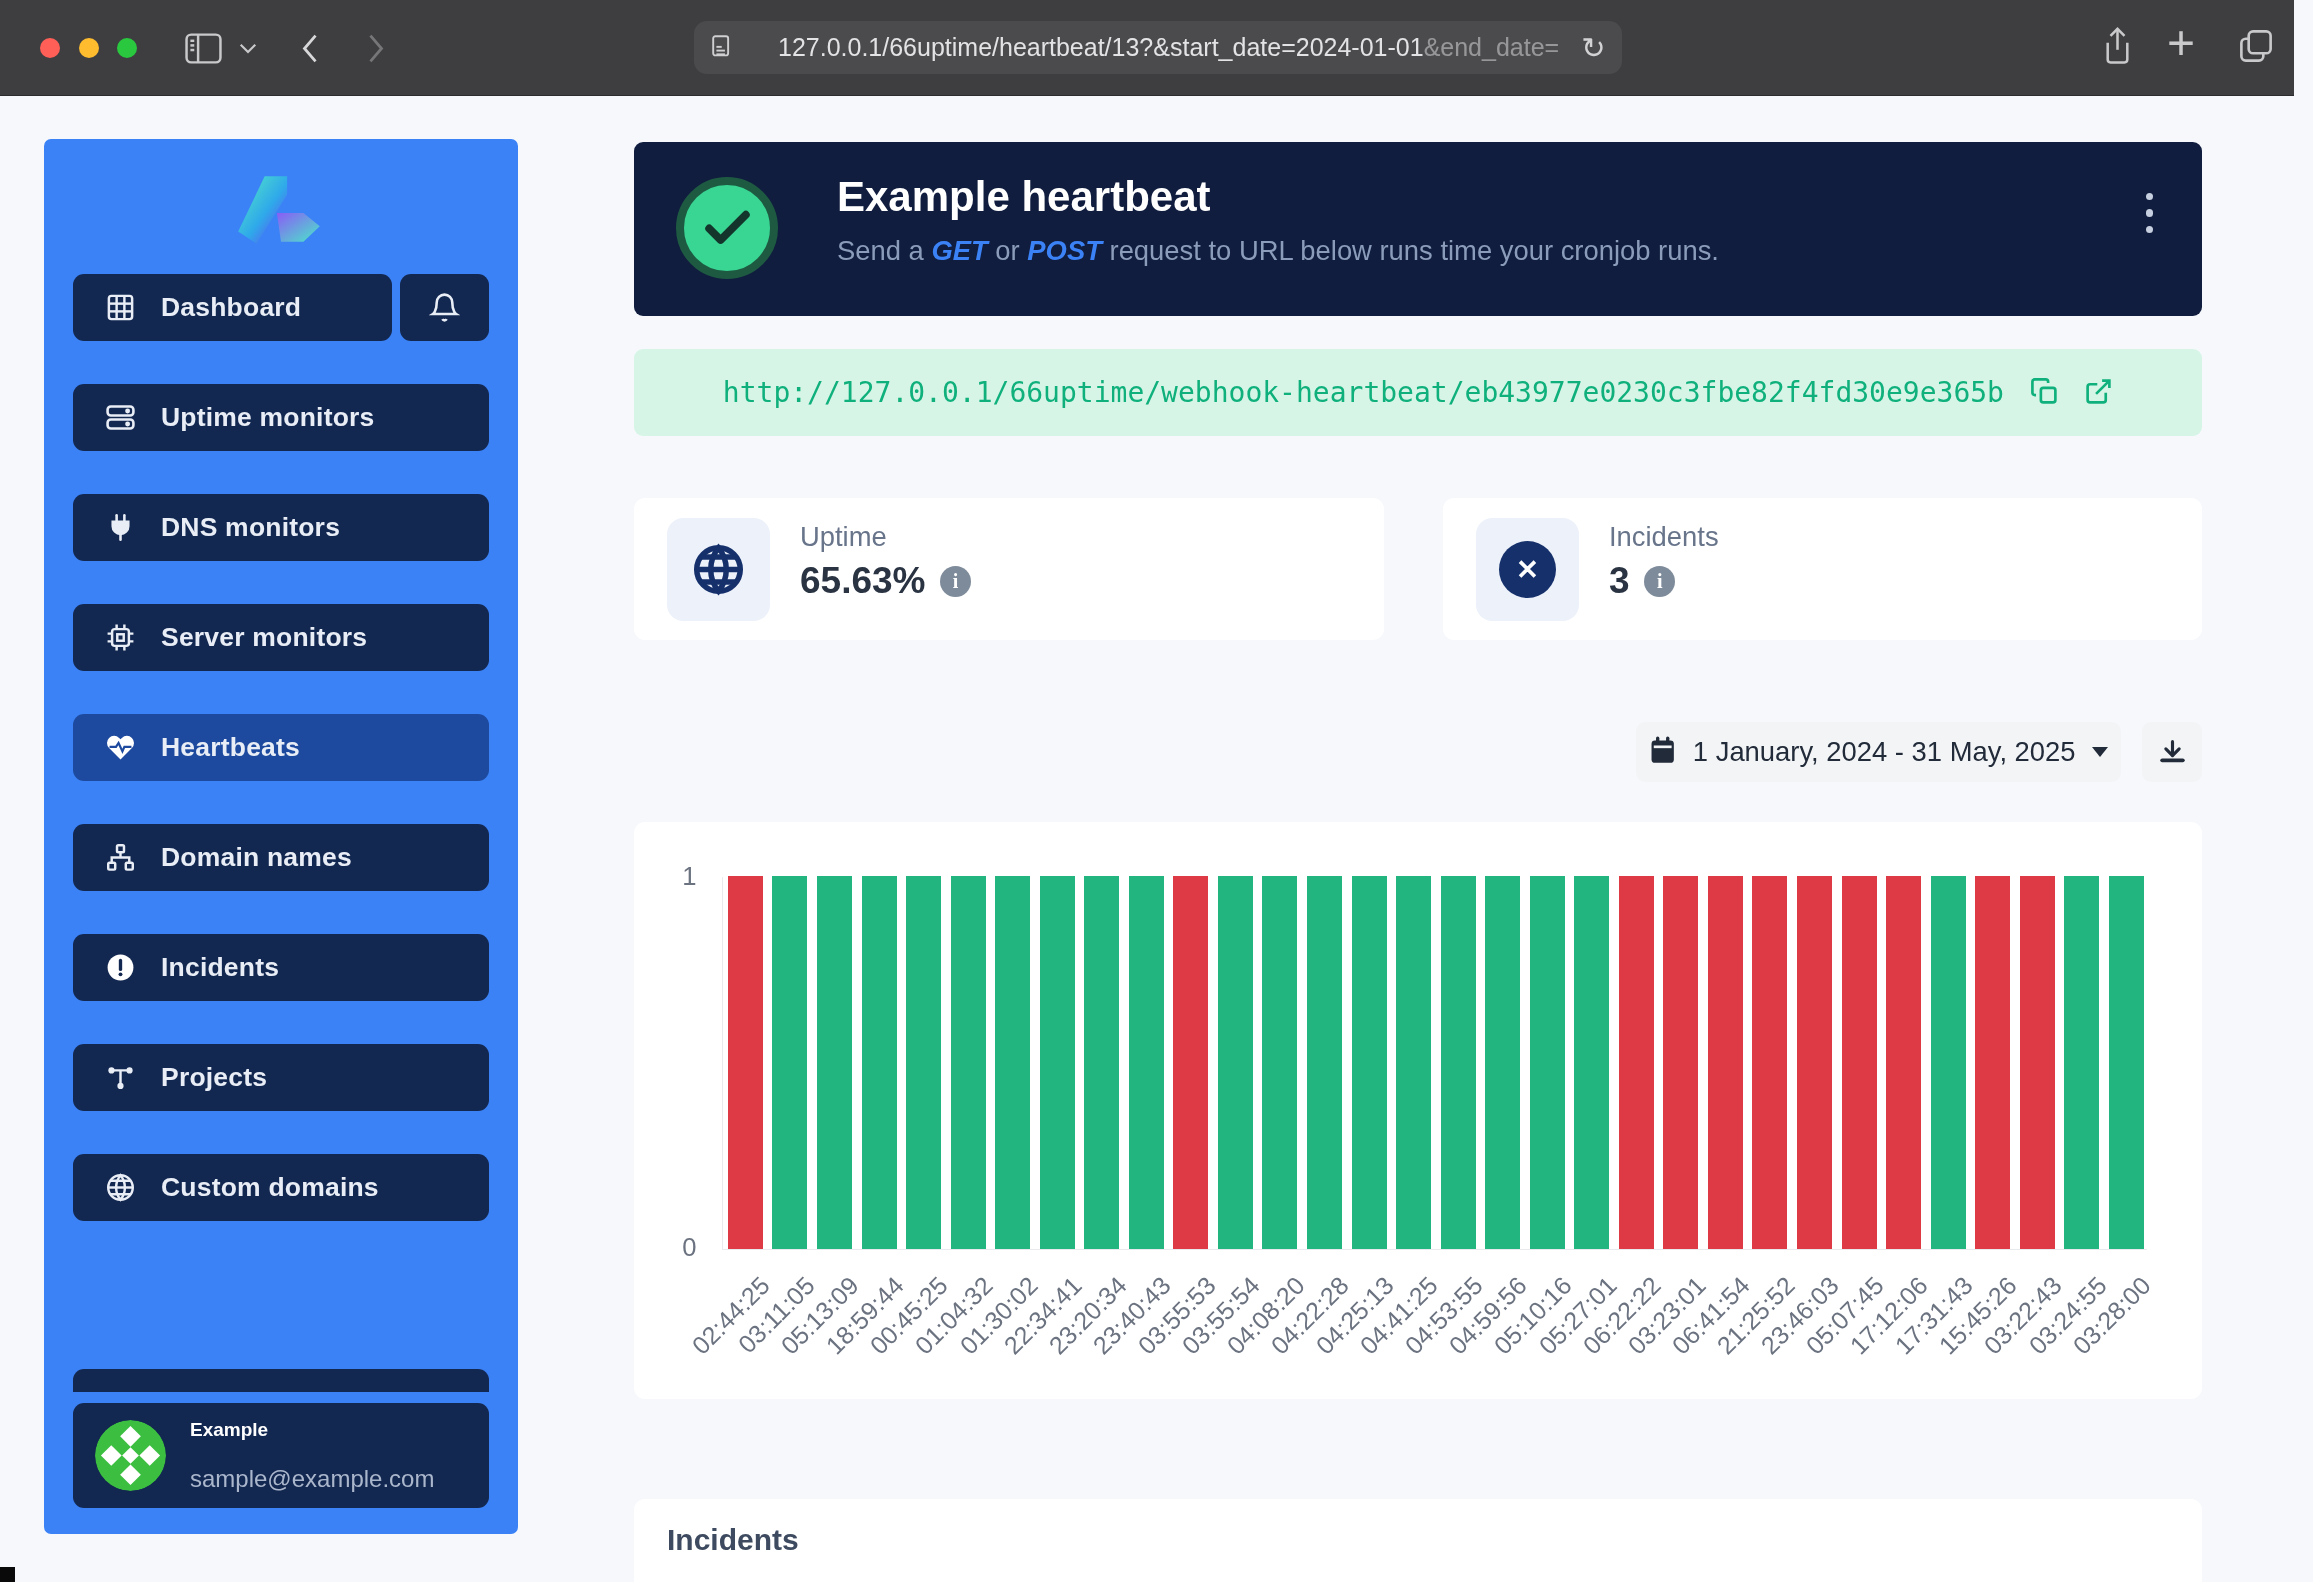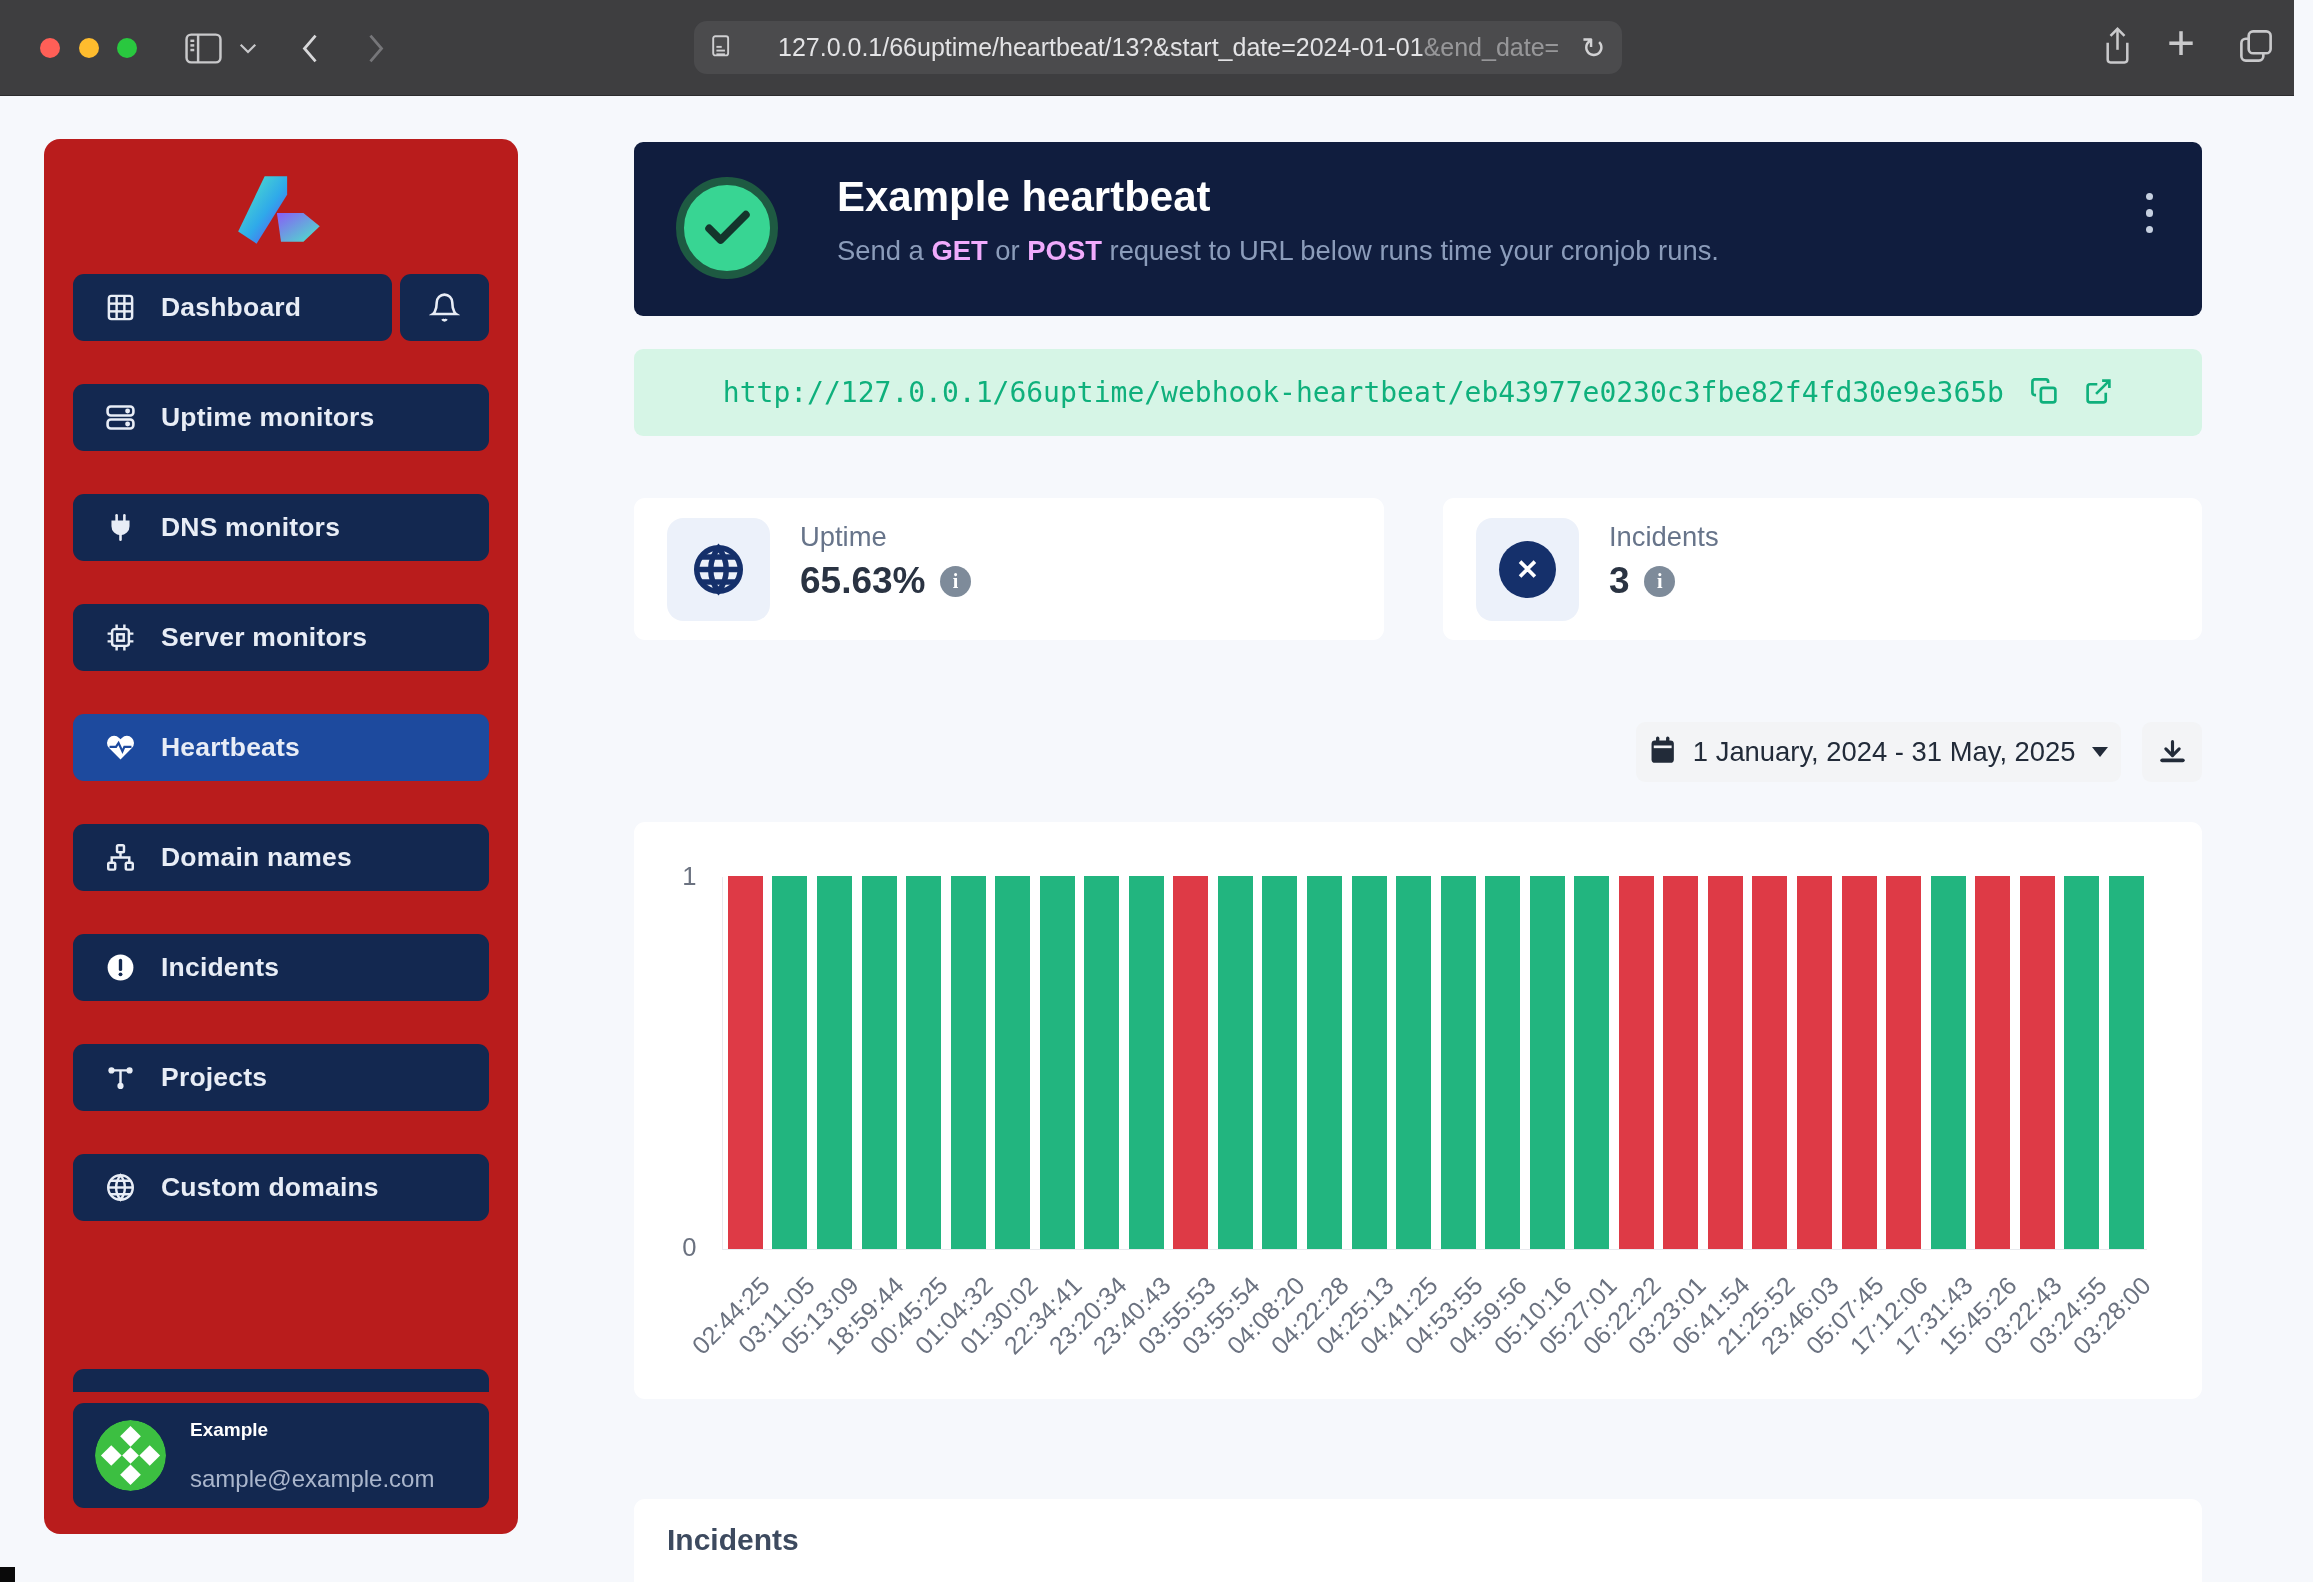--- a/index.html
+++ b/index.html
@@ -10,42 +10,42 @@
   .chrome { position:absolute; top:0; left:0; width:2294px; height:96px; background:#3e3e40; border-bottom:1.8px solid #2c2c2e; }
   .light { position:absolute; top:38px; width:20px; height:20px; border-radius:50%; }
   .tbicon { position:absolute; color:#c9c9cb; }
   .urlfield { position:absolute; left:694px; top:21px; width:928px; height:53px; background:#4b4b4d; border-radius:12.8px; display:flex; align-items:center; padding:0 16.4px; }
   .urltext { margin-left:42px; font-size:25px; color:#e3e3e5; white-space:nowrap; overflow:hidden; flex:1; }
   .urldim { opacity:.5; }
   .reload { font-size:29px; color:#d2d2d4; margin-left:7.3px; }
   .plusbtn { position:absolute; left:2167px; top:14.6px; font-size:48px; font-weight:300; color:#c9c9cb; }
 
   
-  .sidebar { position:absolute; left:44px; top:139px; width:474px; height:1395px; background:#b91c1c; border-radius:16px; overflow:hidden; }
+  .sidebar { position:absolute; left:44px; top:139px; width:474px; height:1395px; background:#3b82f6; border-radius:7px; overflow:hidden; }
   .logo { position:absolute; top:14.6px; left:0; width:100%; height:110px; display:flex; align-items:center; justify-content:center; }
   .menu { position:absolute; top:135px; left:0; right:0; }
   .menu-row { display:flex; gap:8.2px; margin:0 29px 43px 29px; height:67px; }
   .menu-item { flex:1; display:flex; align-items:center; gap:24px; padding-left:31px; background:#132850; border-radius:11px; color:#e8edf6; }
   .menu-item.active { background:#1d4a9e; }
   .mi-icon { width:33px; height:33px; display:flex; align-items:center; justify-content:center; }
   .mi-icon svg { width:31px; height:31px; }
   .mi-label { font-size:26.5px; font-weight:600; letter-spacing:0.2px; }
   .bell-btn { width:89px; background:#132850; border-radius:11px; display:flex; align-items:center; justify-content:center; color:#e8edf6; }
   .sliver { position:absolute; top:1230px; left:29px; right:29px; height:23px; background:#132850; border-radius:11px 11px 0 0; }
   .profile { position:absolute; top:1264px; left:29px; right:29px; height:105px; background:#132850; border-radius:11px; display:flex; align-items:center; padding:0 22px; gap:24px; }
   .avatar { width:71px; height:71px; border-radius:50%; overflow:hidden; flex:0 0 auto; }
   .pname { font-size:19px; font-weight:700; color:#ffffff; }
   .pemail { font-size:24px; color:#aab6cc; margin-top:24px; }
 
   
   .hero { position:absolute; left:634px; top:142px; width:1568px; height:174px; background:#101d3e; border-radius:9.1px; }
   .checkwrap { position:absolute; left:42px; top:35px; width:102px; height:102px; border-radius:50%; background:#38d593; border:8.2px solid #1e5a42; display:flex; align-items:center; justify-content:center; }
   .hero-title { position:absolute; left:203px; top:31px; font-size:42px; font-weight:700; color:#ffffff; }
   .hero-sub { position:absolute; left:203px; top:93px; font-size:27.4px; color:#8b9cba; }
-  .hero-sub b { color:#f0abfc; }
+  .hero-sub b { color:#3b82f6;font-style:italic; }
   .kebab { position:absolute; right:49px; top:51px; display:flex; flex-direction:column; gap:9.1px; }
   .kebab i { width:7.3px; height:7.3px; border-radius:50%; background:#c6d0e0; }
 
   .webhook { position:absolute; left:634px; top:349px; width:1568px; height:87px; background:#d6f5e6; border-radius:9.1px; display:flex; align-items:center; justify-content:center; gap:25.6px; }
   .webhook-url { font-family:"DejaVu Sans Mono", monospace; font-size:28px; color:#0fb07c; }
   .webhook svg { color:#0fb07c; }
 
   .statcard { position:absolute; top:498px; height:142px; background:#ffffff; border-radius:11px; }
   .stattile { position:absolute; left:33px; top:20px; width:103px; height:103px; border-radius:16.4px; background:#ecf1fa; display:flex; align-items:center; justify-content:center; }
   .statlabel { position:absolute; left:166px; top:23px; font-size:27.4px; color:#67748a;text-align:center; }

